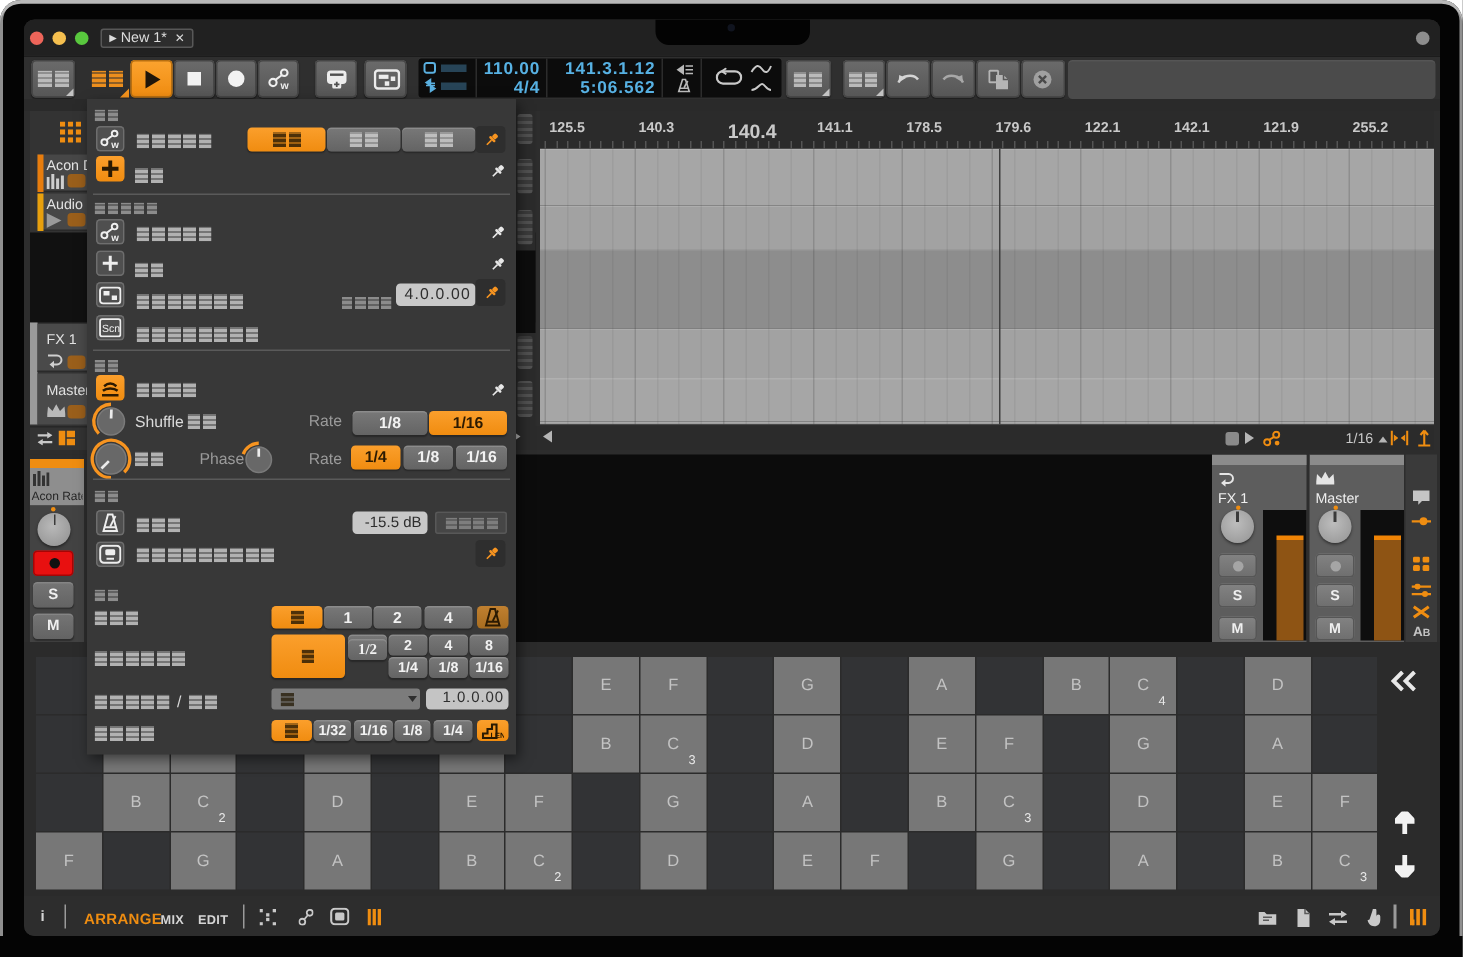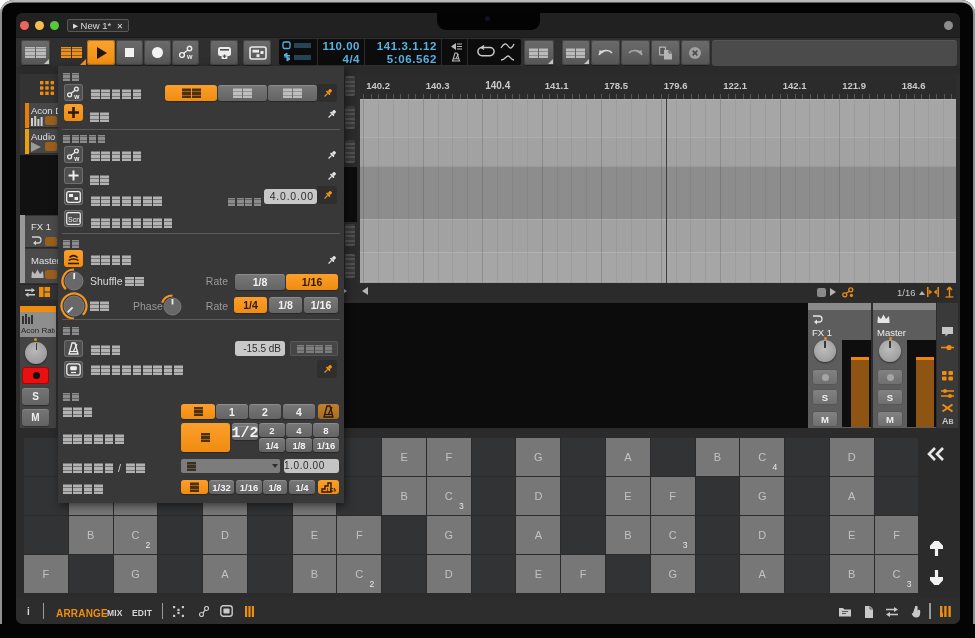--- a/index.html
+++ b/index.html
@@ -203,30 +203,30 @@
 
 <div class="abs mf" style="left:345px;top:76px;height:20px;"></div>
 <div class="abs mf" style="left:345px;top:106px;height:23px;"></div>
 <div class="abs mf" style="left:345px;top:140px;height:23px;"></div>
 <div class="abs" style="left:343px;top:167px;width:14px;height:55px;background:#0d0d0d;"></div>
 <div class="abs mf" style="left:345px;top:224px;height:22px;"></div>
 <div class="abs mf" style="left:345px;top:254px;height:24px;"></div>
 <style>.mf{width:10px;background:repeating-linear-gradient(0deg,#515151 0 2px,#3b3b3b 2px 4.5px);border-radius:2px;}</style>
 
 <div class="abs" id="ruler" style="left:360px;top:74px;width:596px;height:25px;background:#2b2b2b;overflow:hidden;">
-        <div style="position:absolute;left:6.2px;top:6px;color:#c9c9c9;font-size:9.5px;font-weight:bold;">140.2</div>
+        <div style="position:absolute;left:6.2px;top:6px;color:#c9c9c9;font-size:9.5px;font-weight:bold;">125.5</div>
         <div style="position:absolute;left:65.7px;top:6px;color:#c9c9c9;font-size:9.5px;font-weight:bold;">140.3</div>
-        <div style="position:absolute;left:125.2px;top:6px;color:#c9c9c9;font-size:10px;font-weight:bold;">140.4</div>
+        <div style="position:absolute;left:125.2px;top:6px;color:#c9c9c9;font-size:13px;font-weight:bold;">140.4</div>
         <div style="position:absolute;left:184.7px;top:6px;color:#c9c9c9;font-size:9.5px;font-weight:bold;">141.1</div>
         <div style="position:absolute;left:244.2px;top:6px;color:#c9c9c9;font-size:9.5px;font-weight:bold;">178.5</div>
         <div style="position:absolute;left:303.7px;top:6px;color:#c9c9c9;font-size:9.5px;font-weight:bold;">179.6</div>
         <div style="position:absolute;left:363.2px;top:6px;color:#c9c9c9;font-size:9.5px;font-weight:bold;">122.1</div>
         <div style="position:absolute;left:422.7px;top:6px;color:#c9c9c9;font-size:9.5px;font-weight:bold;">142.1</div>
         <div style="position:absolute;left:482.2px;top:6px;color:#c9c9c9;font-size:9.5px;font-weight:bold;">121.9</div>
-        <div style="position:absolute;left:541.7px;top:6px;color:#c9c9c9;font-size:9.5px;font-weight:bold;">184.6</div>
+        <div style="position:absolute;left:541.7px;top:6px;color:#c9c9c9;font-size:9.5px;font-weight:bold;">255.2</div>
         <div style="position:absolute;left:3.2px;top:20px;width:1px;height:5px;background:#555;"></div>
         <div style="position:absolute;left:10.64px;top:20px;width:1px;height:5px;background:#555;"></div>
         <div style="position:absolute;left:18.080000000000002px;top:20px;width:1px;height:5px;background:#555;"></div>
         <div style="position:absolute;left:25.520000000000003px;top:20px;width:1px;height:5px;background:#555;"></div>
         <div style="position:absolute;left:32.96px;top:20px;width:1px;height:5px;background:#555;"></div>
         <div style="position:absolute;left:40.4px;top:20px;width:1px;height:5px;background:#555;"></div>
         <div style="position:absolute;left:47.839999999999996px;top:20px;width:1px;height:5px;background:#555;"></div>
         <div style="position:absolute;left:55.279999999999994px;top:20px;width:1px;height:5px;background:#555;"></div>
         <div style="position:absolute;left:62.71999999999999px;top:20px;width:1px;height:5px;background:#555;"></div>
         <div style="position:absolute;left:70.16px;top:20px;width:1px;height:5px;background:#555;"></div>
@@ -895,32 +895,32 @@
           </svg>
         </div>
         <i class="zh c10" style="left:5px;top:368px;width:60.60000000000001px;"></i>
         <div style="position:absolute;left:123px;top:357px;width:49px;height:29px;border-radius:3px;background:linear-gradient(#fb9f2c,#f08c10);box-shadow:0 1px 1px rgba(0,0,0,.3);color:#2b1a02;font-weight:bold;font-size:10.5px;display:flex;align-items:center;justify-content:center;">
           <i class="zh dk10" style="position:static;width:9px;"></i>
         </div>
         <div style="position:absolute;left:174px;top:357px;width:26px;height:14px;border-radius:3px;background:linear-gradient(#787878,#646464);box-shadow:inset 0 1px 0 rgba(255,255,255,.15),0 1px 1px rgba(0,0,0,.3);color:#f2f2f2;font-weight:bold;font-size:9.5px;display:flex;align-items:center;justify-content:center;font-family:'Liberation Sans',sans-serif;">1</div>
         <div style="position:absolute;left:201px;top:357px;width:26px;height:14px;border-radius:3px;background:linear-gradient(#787878,#646464);box-shadow:inset 0 1px 0 rgba(255,255,255,.15),0 1px 1px rgba(0,0,0,.3);color:#f2f2f2;font-weight:bold;font-size:9.5px;display:flex;align-items:center;justify-content:center;font-family:'Liberation Sans',sans-serif;">2</div>
         <div style="position:absolute;left:228px;top:357px;width:26px;height:14px;border-radius:3px;background:linear-gradient(#787878,#646464);box-shadow:inset 0 1px 0 rgba(255,255,255,.15),0 1px 1px rgba(0,0,0,.3);color:#f2f2f2;font-weight:bold;font-size:9.5px;display:flex;align-items:center;justify-content:center;font-family:'Liberation Sans',sans-serif;">4</div>
         <div style="position:absolute;left:255px;top:357px;width:26px;height:14px;border-radius:3px;background:linear-gradient(#787878,#646464);box-shadow:inset 0 1px 0 rgba(255,255,255,.15),0 1px 1px rgba(0,0,0,.3);color:#f2f2f2;font-weight:bold;font-size:9.5px;display:flex;align-items:center;justify-content:center;font-family:'Liberation Sans',sans-serif;">8</div>
-        <div style="position:absolute;left:174px;top:360px;width:26px;height:14px;border-radius:3px;background:linear-gradient(#787878,#646464);box-shadow:inset 0 1px 0 rgba(255,255,255,.15),0 1px 1px rgba(0,0,0,.3);color:#f2f2f2;font-weight:bold;font-size:15px;display:flex;align-items:center;justify-content:center;font-family:Liberation Mono, monospace;">1/2</div>
+        <div style="position:absolute;left:174px;top:360px;width:26px;height:14px;border-radius:3px;background:linear-gradient(#787878,#646464);box-shadow:inset 0 1px 0 rgba(255,255,255,.15),0 1px 1px rgba(0,0,0,.3);color:#f2f2f2;font-weight:bold;font-size:10px;display:flex;align-items:center;justify-content:center;font-family:Liberation Serif, serif;">1/2</div>
         <div style="position:absolute;left:201px;top:372px;width:26px;height:14px;border-radius:3px;background:linear-gradient(#787878,#646464);box-shadow:inset 0 1px 0 rgba(255,255,255,.15),0 1px 1px rgba(0,0,0,.3);color:#f2f2f2;font-weight:bold;font-size:9.5px;display:flex;align-items:center;justify-content:center;font-family:'Liberation Sans',sans-serif;">1/4</div>
         <div style="position:absolute;left:228px;top:372px;width:26px;height:14px;border-radius:3px;background:linear-gradient(#787878,#646464);box-shadow:inset 0 1px 0 rgba(255,255,255,.15),0 1px 1px rgba(0,0,0,.3);color:#f2f2f2;font-weight:bold;font-size:9.5px;display:flex;align-items:center;justify-content:center;font-family:'Liberation Sans',sans-serif;">1/8</div>
         <div style="position:absolute;left:255px;top:372px;width:26px;height:14px;border-radius:3px;background:linear-gradient(#787878,#646464);box-shadow:inset 0 1px 0 rgba(255,255,255,.15),0 1px 1px rgba(0,0,0,.3);color:#f2f2f2;font-weight:bold;font-size:9.5px;display:flex;align-items:center;justify-content:center;font-family:'Liberation Sans',sans-serif;">1/16</div>
         <i class="zh c10" style="left:5px;top:397px;width:50.2px;"></i>
         <div style="position:absolute;left:60px;top:396px;color:#dadada;font-size:10.5px;">/</div>
         <i class="zh c10" style="left:68px;top:397px;width:19px;"></i>
         <div style="position:absolute;left:123px;top:393px;width:99px;height:14px;background:#7c7c7c;border-radius:2px;"></div>
         <i class="zh" style="left:129px;top:396px;width:9px;height:9px;background:rgba(40,30,10,.8);"></i>
         <div style="position:absolute;left:214px;top:398px;width:0;height:0;border-style:solid;border-width:4px 3.5px 0 3.5px;border-color:#2e2e2e transparent transparent transparent;"></div>
         <div style="position:absolute;left:226px;top:393px;width:55px;height:14px;background:#c4c4c4;border-radius:3px;"></div>
-        <div style="position:absolute;left:226px;top:393px;width:52px;height:28px;color:#2e2e2e;font-size:10px;line-height:14px;text-align:left;letter-spacing:.6px;">1.0.0.00</div>
+        <div style="position:absolute;left:226px;top:393px;width:52px;height:28px;color:#2e2e2e;font-size:10px;line-height:14px;text-align:right;letter-spacing:.6px;">1.0.0.00</div>
         <i class="zh c10" style="left:5px;top:418px;width:39.800000000000004px;"></i>
         <div style="position:absolute;left:123px;top:414px;width:27px;height:14px;border-radius:3px;background:linear-gradient(#fb9f2c,#f08c10);box-shadow:0 1px 1px rgba(0,0,0,.3);color:#2b1a02;font-weight:bold;font-size:10.5px;display:flex;align-items:center;justify-content:center;">
           <i class="zh dk10" style="position:static;width:9px;"></i>
         </div>
         <div style="position:absolute;left:151px;top:414px;width:25px;height:14px;border-radius:3px;background:linear-gradient(#787878,#646464);box-shadow:inset 0 1px 0 rgba(255,255,255,.15),0 1px 1px rgba(0,0,0,.3);color:#f2f2f2;font-weight:bold;font-size:9.5px;display:flex;align-items:center;justify-content:center;font-family:'Liberation Sans',sans-serif;">1/32</div>
         <div style="position:absolute;left:178px;top:414px;width:26px;height:14px;border-radius:3px;background:linear-gradient(#787878,#646464);box-shadow:inset 0 1px 0 rgba(255,255,255,.15),0 1px 1px rgba(0,0,0,.3);color:#f2f2f2;font-weight:bold;font-size:9.5px;display:flex;align-items:center;justify-content:center;font-family:'Liberation Sans',sans-serif;">1/16</div>
         <div style="position:absolute;left:205px;top:414px;width:24px;height:14px;border-radius:3px;background:linear-gradient(#787878,#646464);box-shadow:inset 0 1px 0 rgba(255,255,255,.15),0 1px 1px rgba(0,0,0,.3);color:#f2f2f2;font-weight:bold;font-size:9.5px;display:flex;align-items:center;justify-content:center;font-family:'Liberation Sans',sans-serif;">1/8</div>
         <div style="position:absolute;left:231px;top:414px;width:26px;height:14px;border-radius:3px;background:linear-gradient(#787878,#646464);box-shadow:inset 0 1px 0 rgba(255,255,255,.15),0 1px 1px rgba(0,0,0,.3);color:#f2f2f2;font-weight:bold;font-size:9.5px;display:flex;align-items:center;justify-content:center;font-family:'Liberation Sans',sans-serif;">1/4</div>
         <div style="position:absolute;left:260px;top:414px;width:21px;height:14px;border-radius:3px;background:linear-gradient(#fb9f2c,#f08c10);display:flex;align-items:center;justify-content:center;">
           <svg width="15" height="11" viewBox="0 0 15 11">

